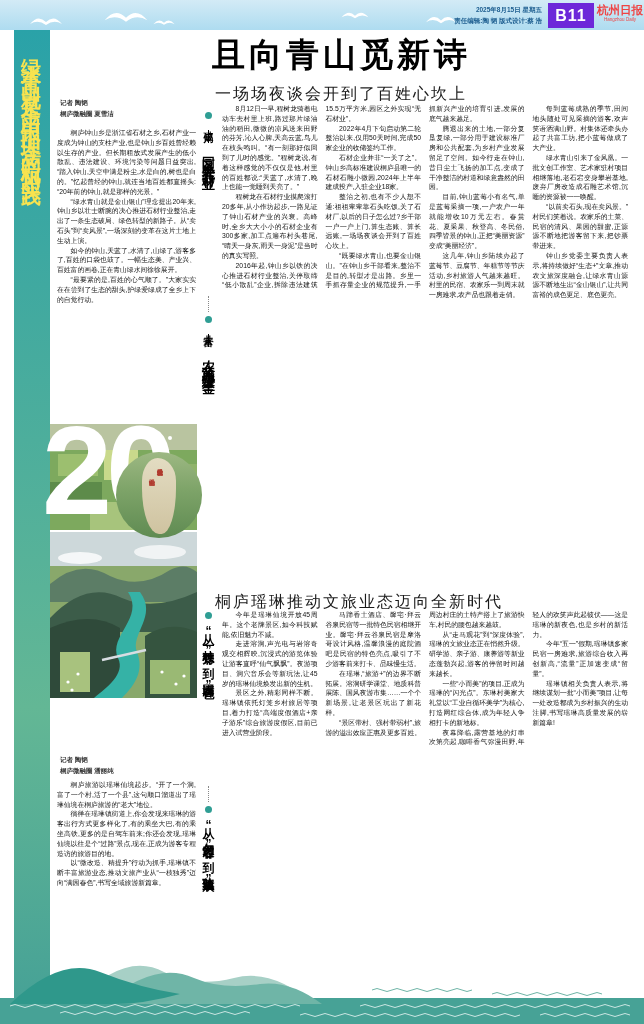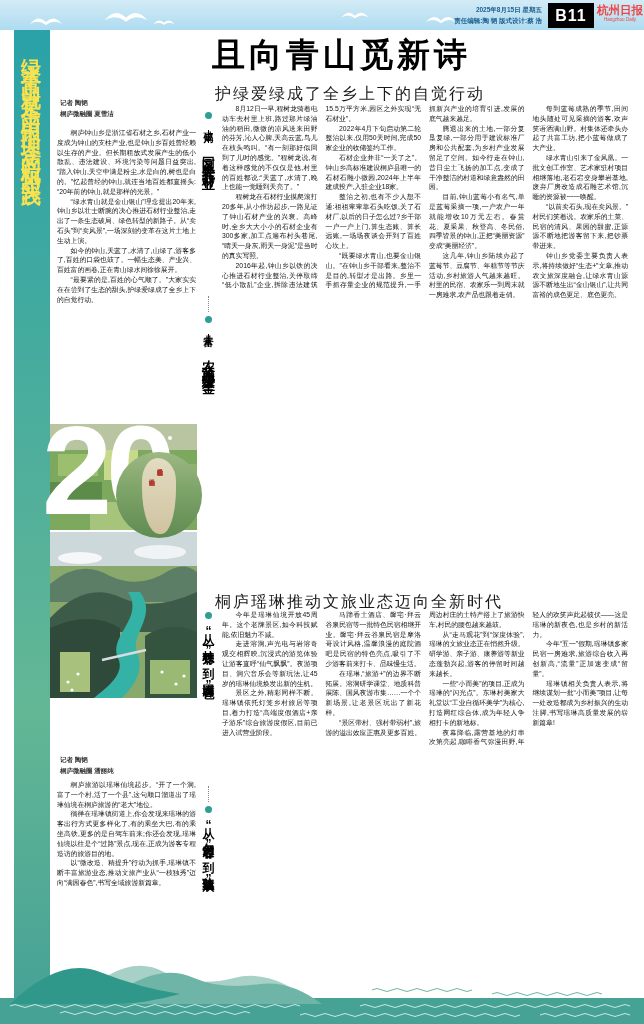--- a/index.html
+++ b/index.html
@@ -5,21 +5,21 @@
   :root{ --teal:#2f9e94; --band:#47a296; --yellow:#f8e34f; }
   html,body{margin:0;padding:0;}
   body{background:#888;font-family:"Liberation Sans","DejaVu Sans",sans-serif;}
   .page{position:relative;width:644px;height:1024px;background:#fff;margin:0 auto;overflow:hidden;}
   .sky{position:absolute;left:0;top:0;width:644px;height:30px;
        background:linear-gradient(#d3ebf6,#aedcf0);}
   .bird{position:absolute;}
   .header-meta{position:absolute;left:428px;top:4px;width:114px;text-align:right;
        color:#1c5d8f;font-size:6.5px;line-height:11px;font-weight:bold;}
   .header-meta span{display:block;}
-  .page-badge{position:absolute;left:548px;top:3px;width:46px;height:25px;background:#000000;
+  .page-badge{position:absolute;left:548px;top:3px;width:46px;height:25px;background:#6d28d9;
        color:#fff;font-weight:bold;font-size:16px;display:flex;align-items:center;justify-content:center;
        letter-spacing:1px;}
   .masthead{position:absolute;left:597px;top:4px;width:46px;color:#ef4444;text-align:center;}
   .masthead .mh-cn{font-size:11.5px;font-weight:900;letter-spacing:0;display:block;line-height:13px;}
   .masthead .mh-en{font-size:4.5px;display:block;line-height:6px;}
   .sidebar{position:absolute;left:14px;top:30px;width:36px;height:968px;
        background:linear-gradient(180deg,#2aa2a8 0%,#43aa9f 30%,#63b795 70%,#47a296 100%);
        display:flex;justify-content:center;}
   .vert{writing-mode:vertical-rl;text-orientation:upright;}
   .slogan{padding-top:12px;font-size:20px;font-weight:bold;color:var(--yellow);letter-spacing:8px;}
@@ -82,21 +82,21 @@
   <div class="masthead">
     <span class="mh-cn">杭州日报</span>
     <span class="mh-en">Hangzhou Daily</span>
   </div>
 
   <div class="sidebar">
     <div class="slogan vert">绿水青山就是金山银山理念的杭州实践</div>
   </div>
 
   <div class="a-title" style="top:38px">且向青山觅新诗</div>
-  <div class="a-sub" style="top:84px">护绿爱绿成了全乡上下的自觉行动</div>
+  <div class="a-sub" style="top:84px">一场场夜谈会开到了百姓心坎上</div>
 
   <div class="byline" style="top:97px">
     <span>记者 陶韬</span>
     <span>桐庐微融圈 夏雪洁</span>
   </div>
 
   <div class="introcol smalltext" style="top:128px;height:292px">
       <p>桐庐钟山乡是浙江省石材之乡,石材产业一度成为钟山的支柱产业,也是钟山乡百姓曾经赖以生存的产业。但长期粗放式发展产生的低小散乱、违法建设、环境污染等问题日益突出,“踏入钟山,天空中满是粉尘,水是白的,树也是白的。”忆起曾经的钟山,就连当地百姓都直摇头:“20年前的钟山,就是那样的光景。”</p>
       <p>“绿水青山就是金山银山”理念提出20年来,钟山乡以壮士断腕的决心推进石材行业整治,走出了一条生态破局、绿色转型的新路子。从“卖石头”到“卖风景”,一场深刻的变革在这片土地上生动上演。</p>
       <p>如今的钟山,天蓝了,水清了,山绿了,游客多了,百姓的口袋也鼓了。一幅生态美、产业兴、百姓富的画卷,正在青山绿水间徐徐展开。</p>

